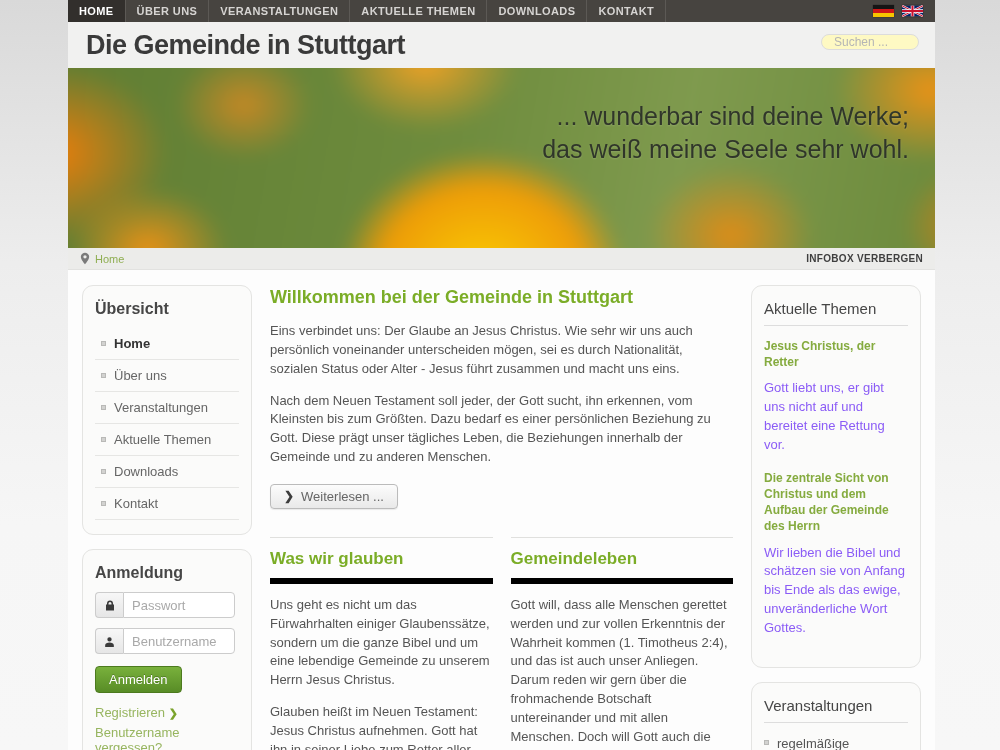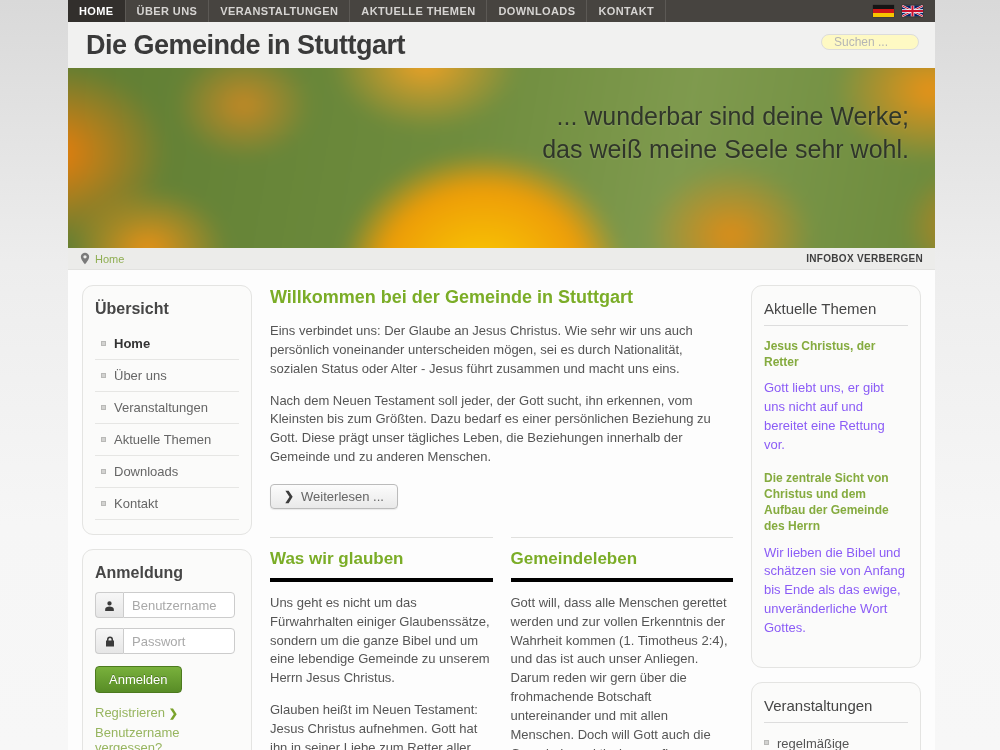--- a/index.html
+++ b/index.html
@@ -117,21 +117,21 @@
     display:inline-flex; align-items:center; gap:7px; margin:4px 0 10px;
     background:linear-gradient(#fcfcfc,#e9e9e9); border:1px solid #bbb; border-radius:4px;
     font-size:13px; color:#666; padding:4px 13px; cursor:pointer;
     box-shadow:0 1px 1px rgba(0,0,0,.08); font-family:"Liberation Sans", sans-serif;
   }
   .btn-readmore .arrow { color:#3c3c3c; font-weight:bold; font-size:12px; }
   .subcols { display:flex; gap:18px; margin-top:18px; }
   .subcol { flex:1; min-width:0; border-top:1px solid #e0e0de; }
   .subcol h2 {
     font-size:17px; color:#7bad27; padding:11px 0 9px; margin-bottom:12px;
-    border-bottom:4px solid #000000;
+    border-bottom:6px solid #000000;
   }
 
   
   .topic-link { font-size:12px; font-weight:bold; color:#85ab3f; line-height:1.35; margin-bottom:9px; cursor:pointer; }
   .topic-text { font-size:13px; color:#8b5cf6; line-height:1.45; margin-bottom:15px; }
   .events { list-style:none; }
   .events li { display:flex; gap:8px; font-size:13px; color:#555; line-height:1.45; margin-bottom:9px; }
   .events .bullet { margin-top:5px; }
 
   .pin-icon { flex:none; }
@@ -214,33 +214,33 @@
             <span class="bullet"></span>
             <span class="lbl">Kontakt</span>
           </li>
         </ul>
       </div>
 
       <div class="box">
         <h3>Anmeldung</h3>
         <div class="igroup">
           <span class="iaddon">
+            <svg width="12" height="13" viewBox="0 0 24 24">
+                <path d="M18 10V8A6 6 0 0 0 6 8v2H4v12h16V10h-2zM9 8a3 3 0 0 1 6 0v2H9V8z" fill="#3a3a3a"></path>
+              </svg>
+          </span>
+          <input type="password" placeholder="Passwort" style="">
+        </div>
+        <div class="igroup">
+          <span class="iaddon">
             <svg width="13" height="13" viewBox="0 0 24 24">
                 <path d="M12 12a4 4 0 1 0 0-8 4 4 0 0 0 0 8zm0 2c-4.2 0-8 2.1-8 5v3h16v-3c0-2.9-3.8-5-8-5z" fill="#3a3a3a"></path>
               </svg>
           </span>
           <input type="text" placeholder="Benutzername" style="">
-        </div>
-        <div class="igroup">
-          <span class="iaddon">
-            <svg width="12" height="13" viewBox="0 0 24 24">
-                <path d="M18 10V8A6 6 0 0 0 6 8v2H4v12h16V10h-2zM9 8a3 3 0 0 1 6 0v2H9V8z" fill="#3a3a3a"></path>
-              </svg>
-          </span>
-          <input type="password" placeholder="Passwort" style="">
         </div>
         <button class="btn-login">Anmelden</button>
         <div class="login-links">
           <div>
             <span>Registrieren</span>
             <span class="arrow">❯</span>
           </div>
           <div>Benutzername vergessen?</div>
 
         </div>

